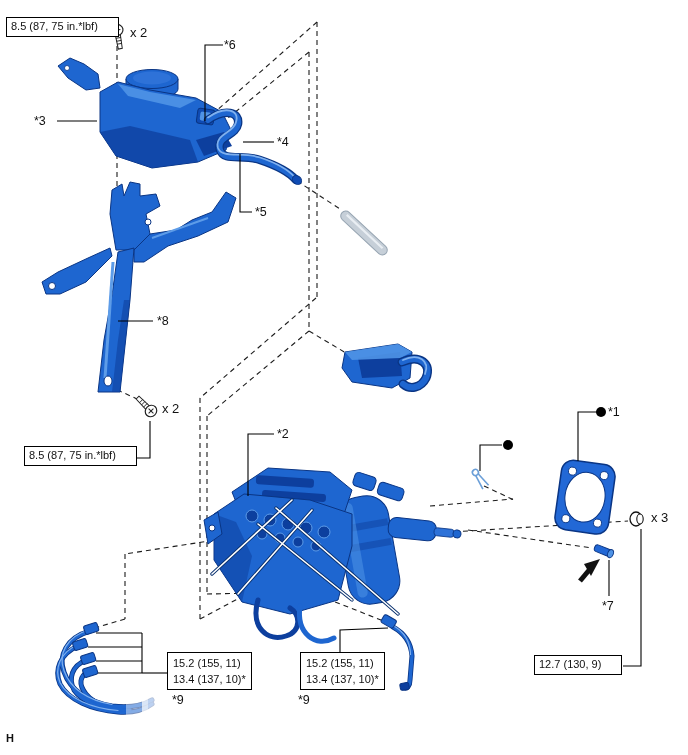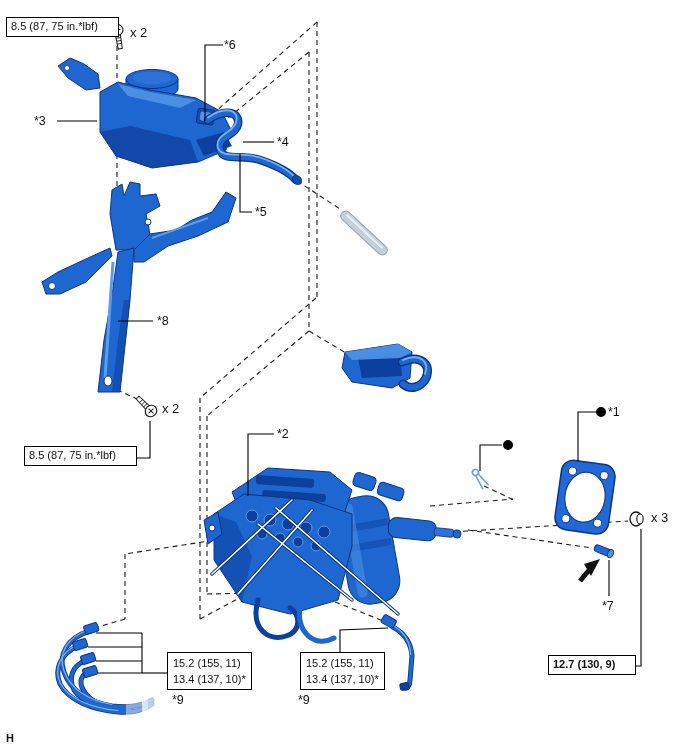--- a/index.html
+++ b/index.html
@@ -270,21 +270,21 @@
   <div class="lbl" style="left:34px;top:114px;">*3</div>
   <div class="lbl" style="left:277px;top:135px;">*4</div>
   <div class="lbl" style="left:255px;top:205px;">*5</div>
   <div class="lbl" style="left:157px;top:314px;">*8</div>
   <div class="qty" style="left:162px;top:402px;">x 2</div>
   <div class="tbox" style="left:24px;top:446px;">8.5 (87, 75 in.*lbf)</div>
   <div class="lbl" style="left:277px;top:427px;">*2</div>
   <div class="lbl" style="left:608px;top:405px;">*1</div>
   <div class="qty" style="left:651px;top:511px;">x 3</div>
   <div class="lbl" style="left:602px;top:599px;">*7</div>
-  <div class="tbox" style="left:548px;top:655px;font-weight:bold;">12.7 (130, 9)</div>
+  <div class="tbox" style="left:534px;top:655px;">12.7 (130, 9)</div>
 
   <div class="tbox2" style="left:167px;top:652px;">
     <div>15.2 (155, 11)</div>
     <div>13.4 (137, 10)*</div>
   </div>
   <div class="lbl" style="left:172px;top:693px;">*9</div>
 
   <div class="tbox2" style="left:300px;top:652px;">
     <div>15.2 (155, 11)</div>
     <div>13.4 (137, 10)*</div>

